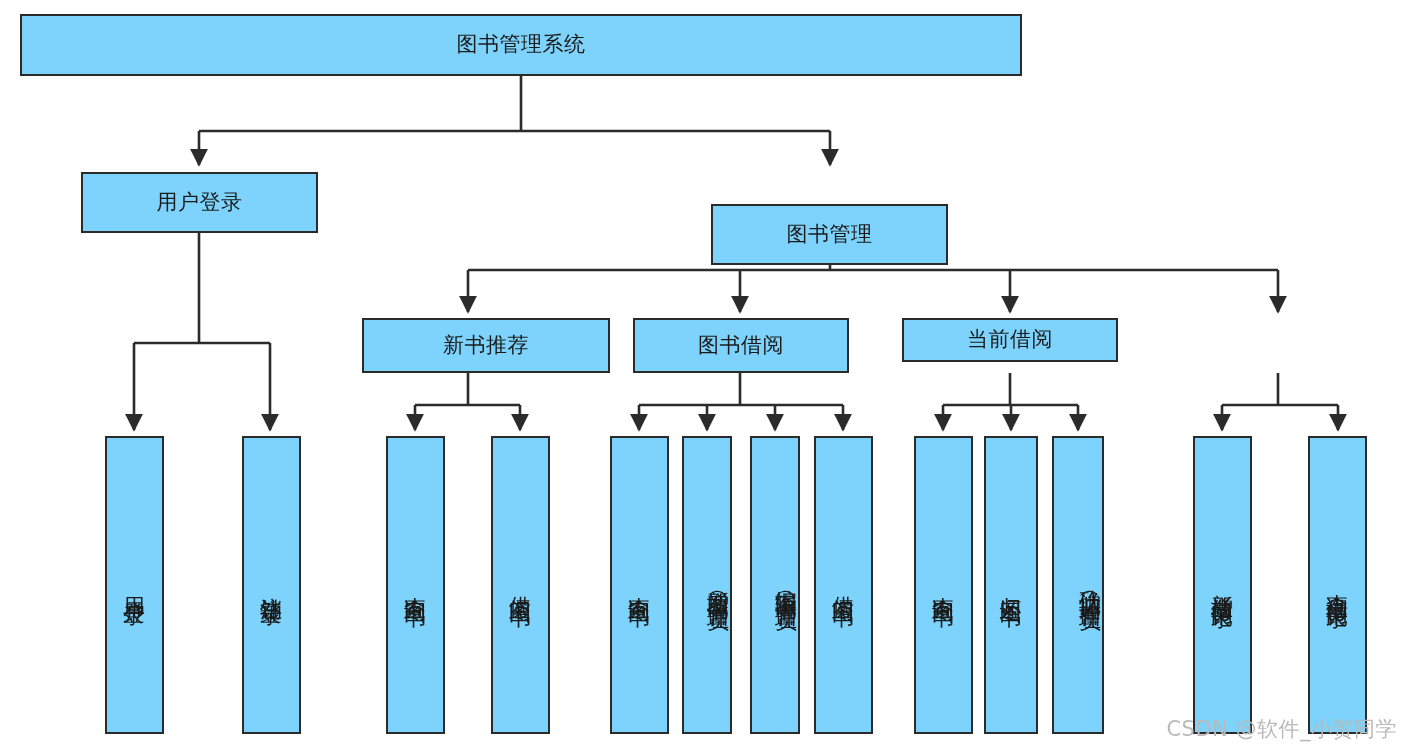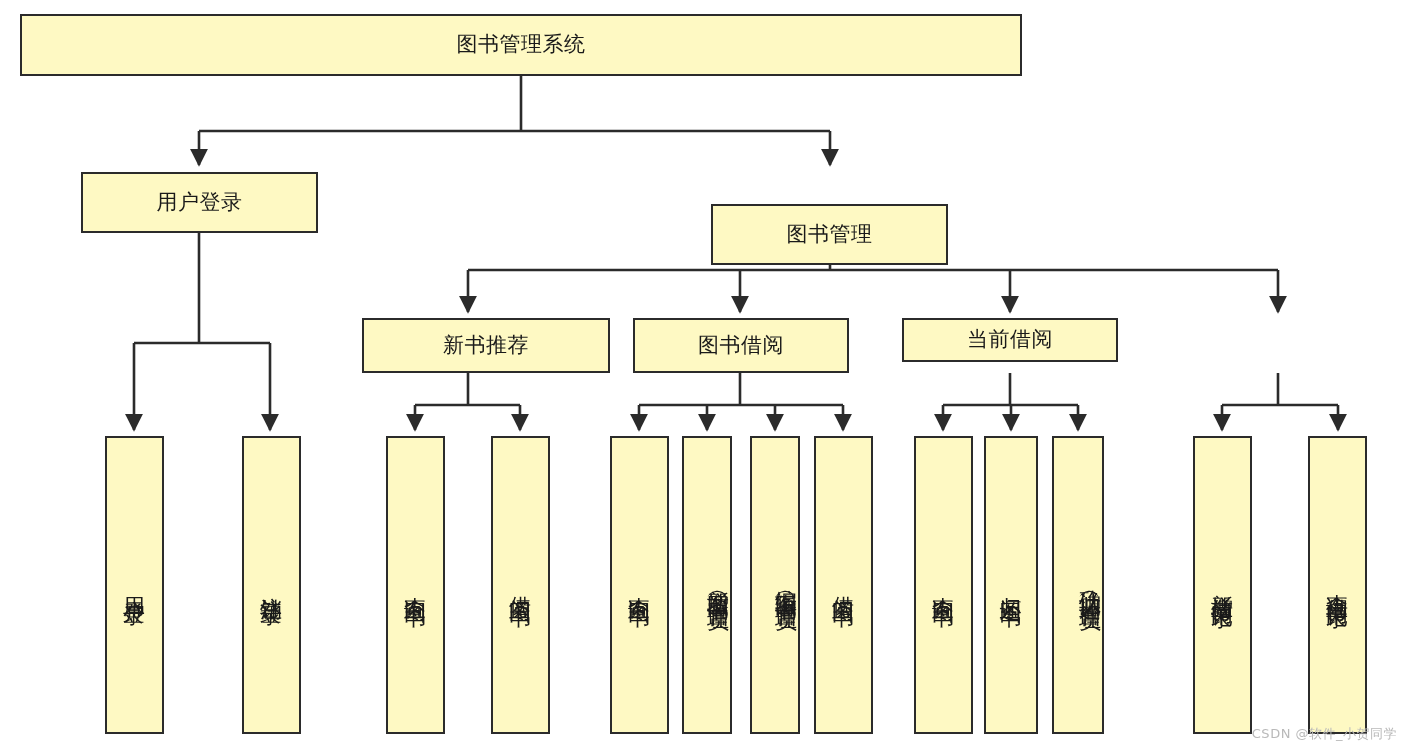--- a/index.html
+++ b/index.html
@@ -20,21 +20,21 @@
     left: 0;
     top: 0;
     width: 1405px;
     height: 747px;
     pointer-events: none;
   }
   .node {
     position: absolute;
     box-sizing: border-box;
     border: 2px solid #2b2b2b;
-    background: #fef9c3;
+    background: #7dd3fc;
     display: flex;
     align-items: center;
     justify-content: center;
     color: #1a1a1a;
   }
   .node.h {               
     font-size: 21px;
     line-height: 1.1;
     letter-spacing: 0.5px;
   }
@@ -53,21 +53,21 @@
     align-items: center;
   }
   .node .lbl {
     display: block;
     white-space: nowrap;
   }
   .watermark {
     position: absolute;
     right: 8px;
     bottom: 4px;
-    font-size: 13px;
+    font-size: 21px;
     color: #b9b9b9;
     letter-spacing: 0.5px;
     white-space: nowrap;
     user-select: none;
   }
 </style>
 </head>
 <body>
 
 <div id="canvas">

